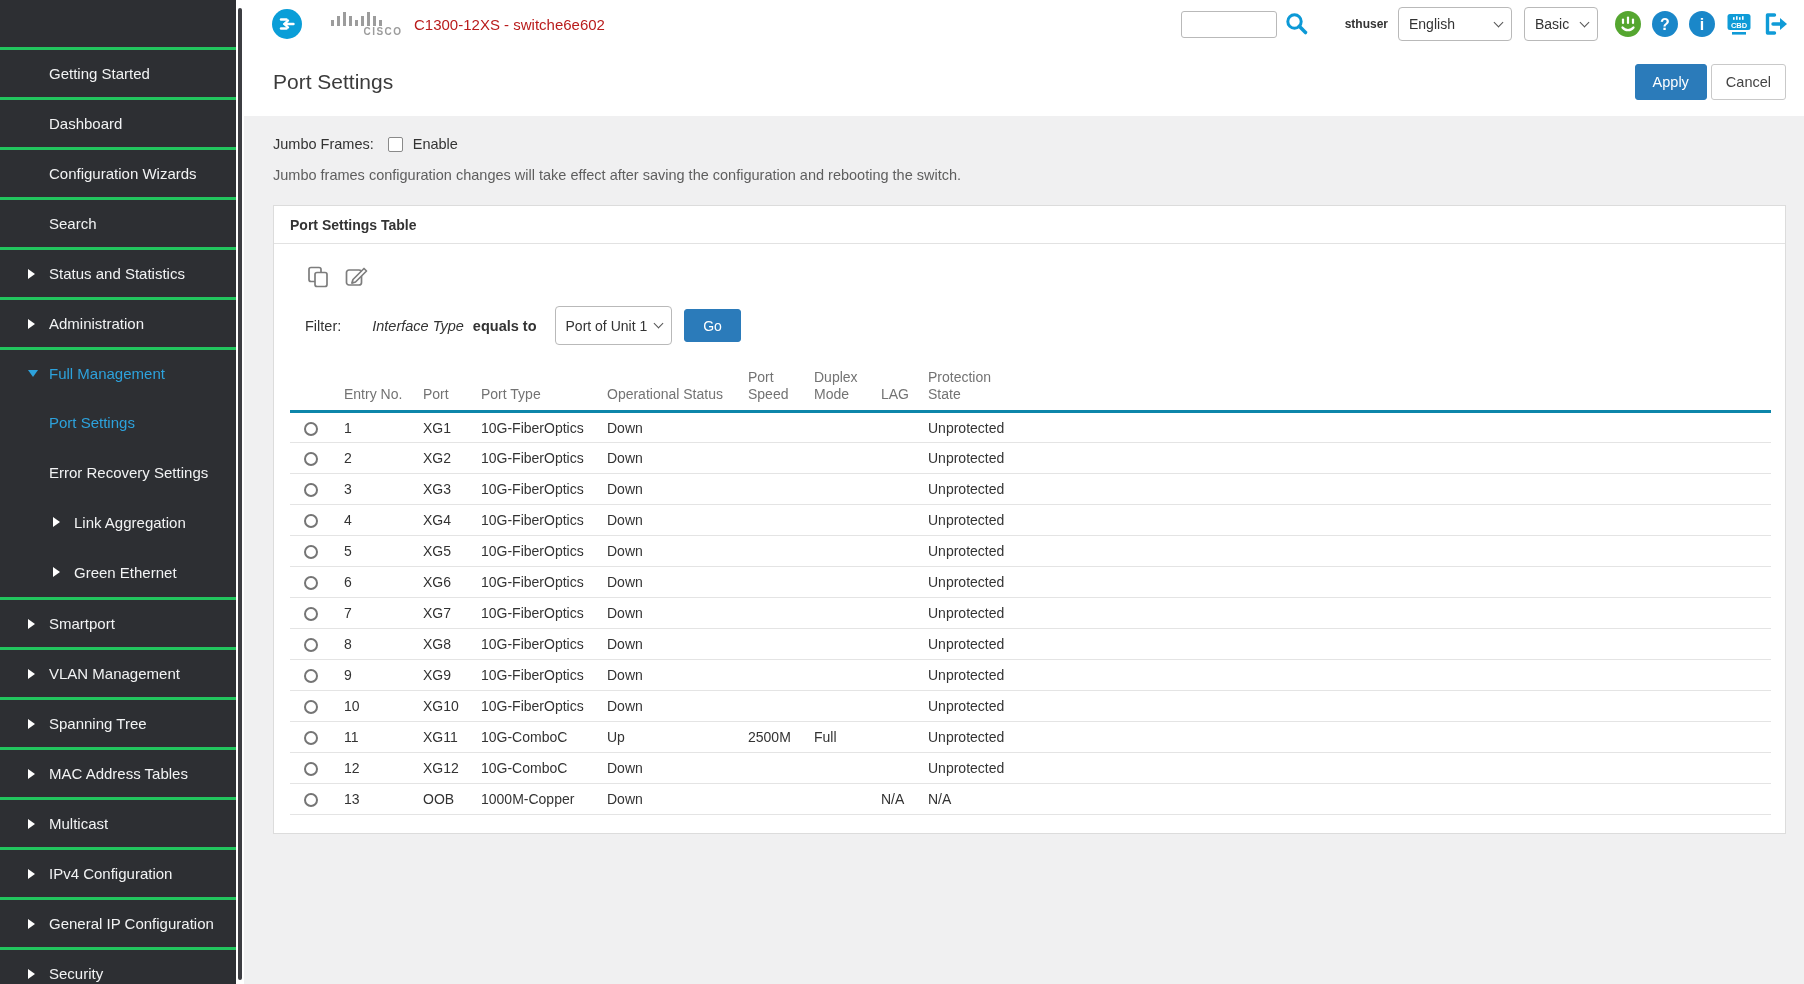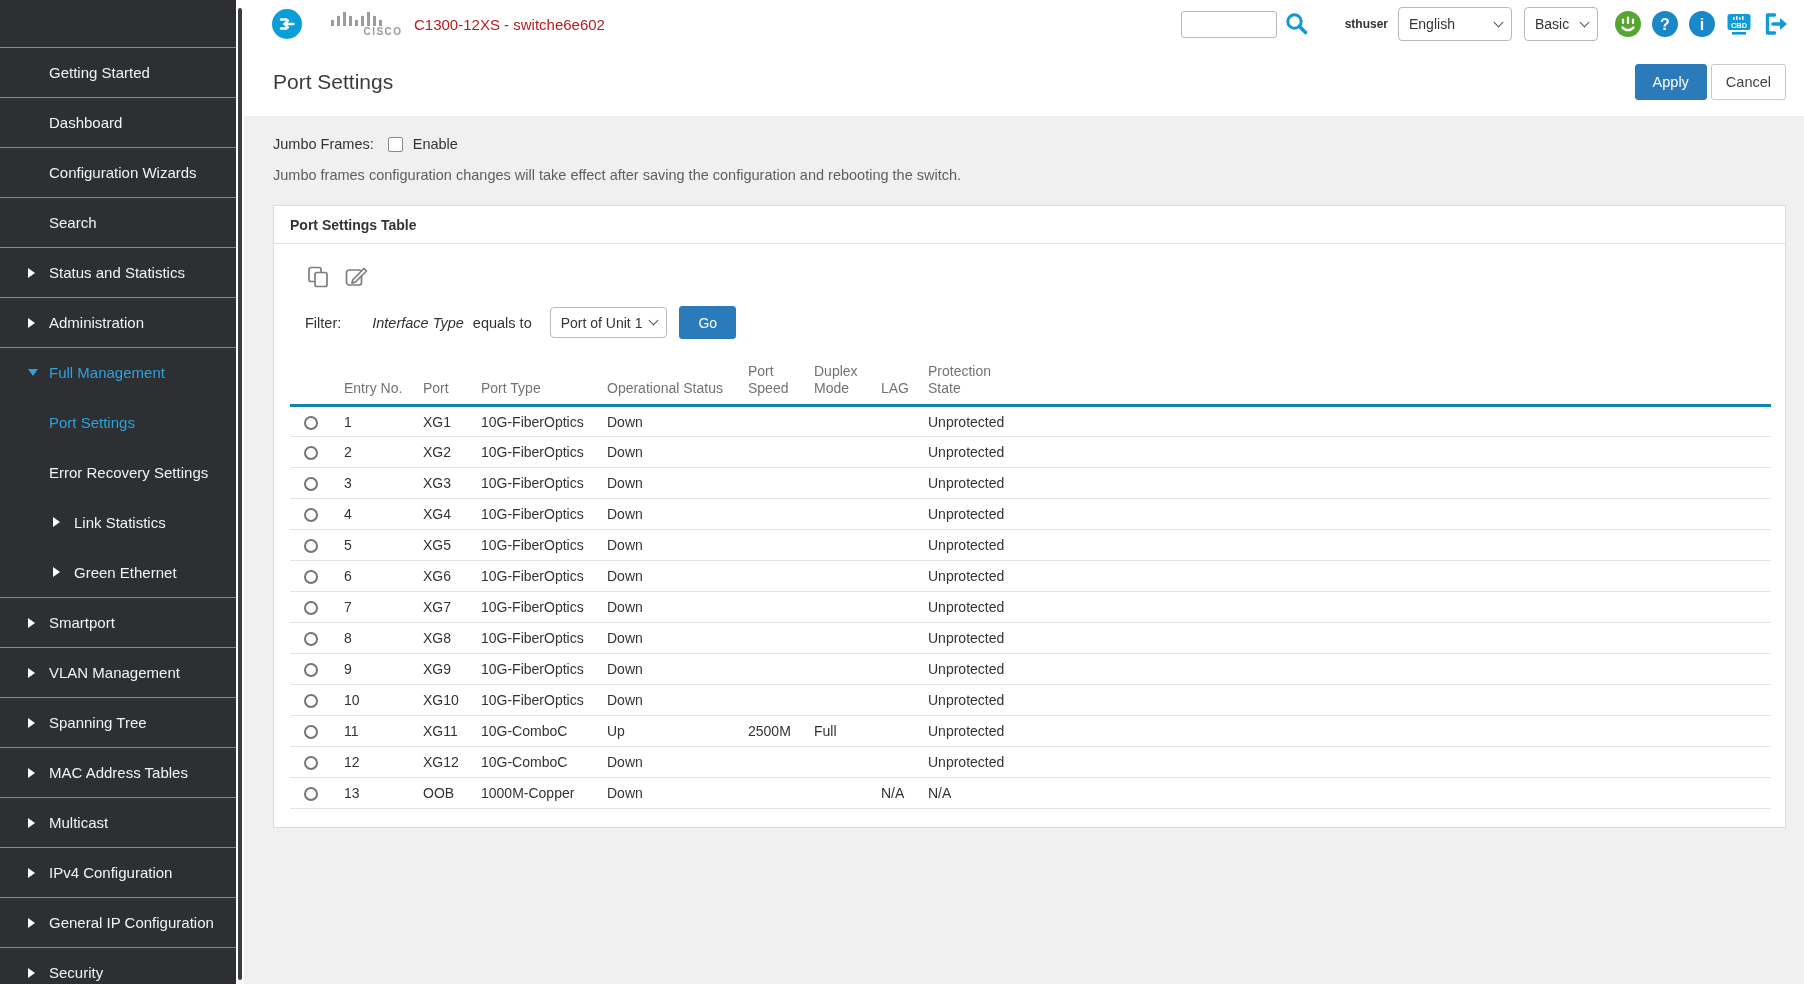--- a/index.html
+++ b/index.html
@@ -9,21 +9,21 @@
     font-family:"Liberation Sans", sans-serif;
     background:#f0f0f1; color:#333;
   }
   .app { display:flex; width:1804px; height:984px; }
 
   
   .sidebar { width:236px; flex:none; background:#2d2f33; overflow:hidden; }
   .side-spacer { height:47px; }
   .side-item { height:50px; display:flex; align-items:center; position:relative;
     padding-left:49px; color:#f2f3f4; font-size:15px; cursor:pointer; }
-  .side-item.top { border-top:1px solid #22c55e; }
+  .side-item.top { border-top:3px solid #22c55e; }
   .side-item .tri { position:absolute; left:28px; width:0; height:0; }
   .tri.right { border-left:7px solid #fff; border-top:5px solid transparent; border-bottom:5px solid transparent; }
   .tri.down  { border-top:7px solid #2da2dc; border-left:5px solid transparent; border-right:5px solid transparent; }
   .side-item.child .tri { left:53px; }
   .side-item.child.has-arrow { padding-left:74px; }
   .side-item.expanded .side-label, .side-item.active .side-label { color:#2da2dc; }
 
   .nav-scrollbar { width:8px; flex:none; background:#ffffff; position:relative; }
   .nav-scrollbar .thumb { position:absolute; left:2px; top:8px; width:4px; height:972px;
     background:#3c3d42; border-radius:2px; }
@@ -71,22 +71,22 @@
   .card-header { height:38px; display:flex; align-items:center; padding-left:16px;
     font-size:14px; font-weight:bold; color:#333; border-bottom:1px solid #e2e2e2; }
   .card-body { padding:14px 14px 18px 16px; }
 
   .toolbar { display:flex; gap:12px; margin:6px 0 16px; padding-left:15px; }
   .tool-btn { width:26px; height:26px; cursor:pointer; }
 
   .filter-row { display:flex; align-items:center; font-size:14.5px; color:#333;
     margin:2px 0 18px; padding-left:15px; }
   .f-field { font-style:italic; margin-left:31px; }
-  .f-op { margin-left:9px; }
-  .filter-select { margin-left:18px; height:31px; }
+  .f-op { margin-left:9px;font-weight:bold; }
+  .filter-select { margin-left:18px; height:39px; }
   .btn.go { background:#2b7bba; color:#fff; border:1px solid #2b7bba; height:33px;
     padding:0 18px; margin-left:12px; font-size:14px; }
 
   table.ports { border-collapse:collapse; width:100%; table-layout:fixed;
     font-size:14px; color:#333; }
   .ports thead th { text-align:left; vertical-align:bottom; font-weight:400; color:#737373;
     padding:6px 6px 8px 0; border-bottom:3px solid #0d86aa; line-height:1.18; }
   .ports thead th .th-narrow { display:inline-block; max-width:72px; }
   .ports tbody td { height:31px; border-bottom:1px solid #e4e4e4; padding:0 6px 0 0;
     white-space:nowrap; overflow:hidden; }
@@ -134,21 +134,21 @@
           <span class="side-label">Full Management</span>
         </div>
         <div class="side-item child active">
           <span class="side-label">Port Settings</span>
         </div>
         <div class="side-item child">
           <span class="side-label">Error Recovery Settings</span>
         </div>
         <div class="side-item child has-arrow">
           <span class="tri right"></span>
-          <span class="side-label">Link Statistics</span>
+          <span class="side-label">Link Aggregation</span>
         </div>
         <div class="side-item child has-arrow">
           <span class="tri right"></span>
           <span class="side-label">Green Ethernet</span>
         </div>
         <div class="side-item top has-arrow">
           <span class="tri right"></span>
           <span class="side-label">Smartport</span>
         </div>
         <div class="side-item top has-arrow">

